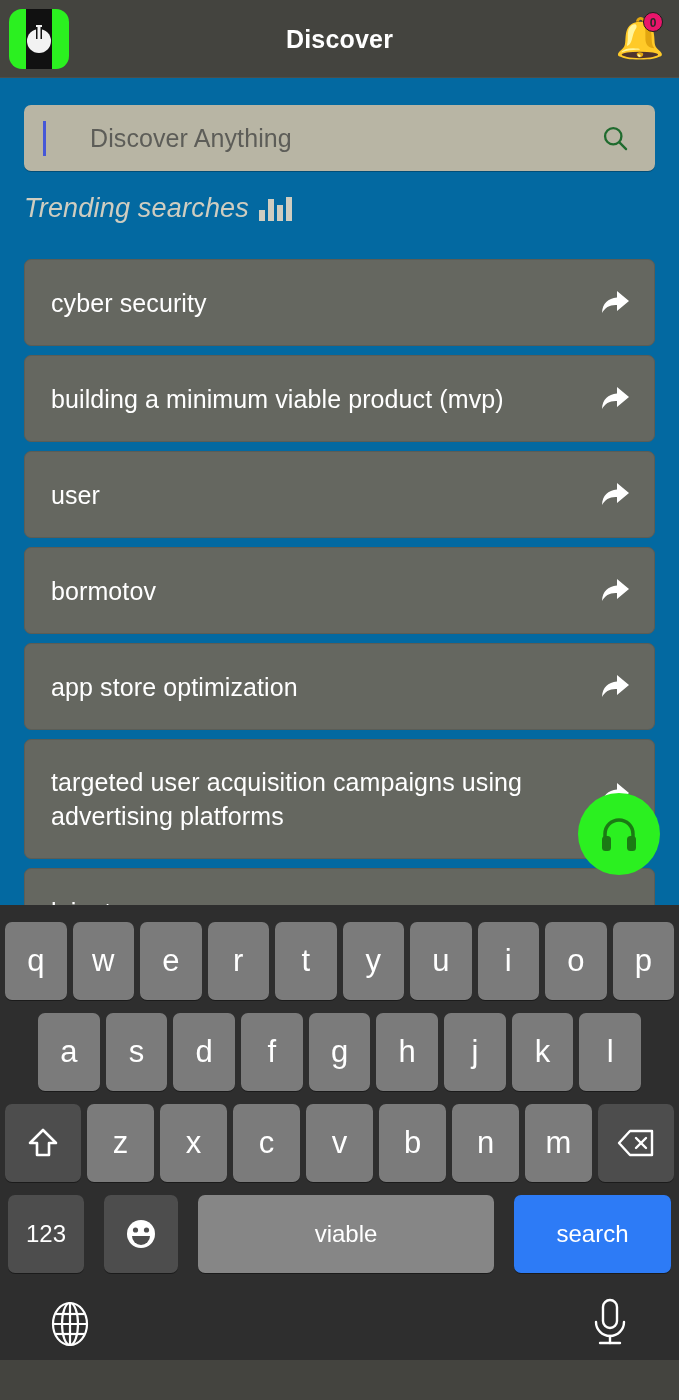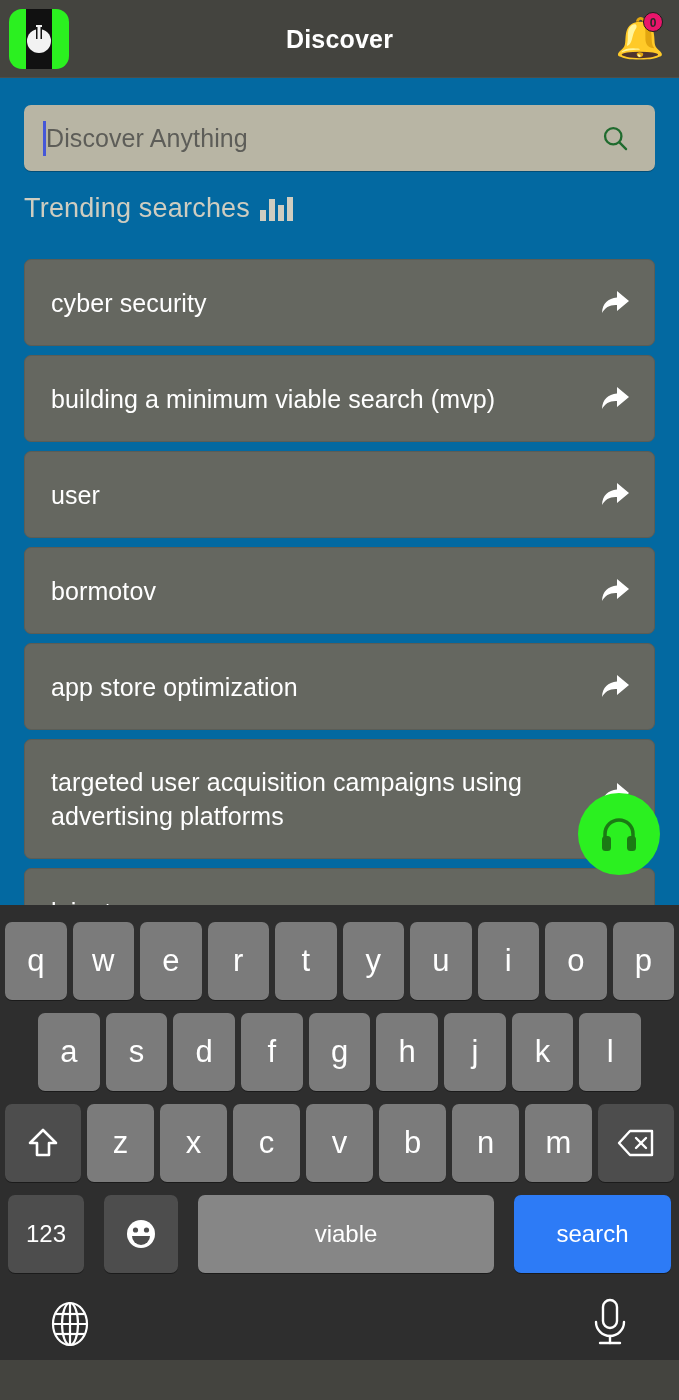--- a/index.html
+++ b/index.html
@@ -108,33 +108,35 @@
     top: 16px;
     width: 3px;
     height: 35px;
     background: #4557d8;
   }
   .search-placeholder {
     margin-left: 22px;
     color: #5d5d58;
     font-size: 25px;
     letter-spacing: .1px;
+    padding-left: 44px;
   }
   .search-icon {
     position: absolute;
     right: 26px;
     top: 19px;
   }
 
   
   .section-head {
     margin: 22px 0 10px 24px;
     display: flex;
     align-items: center;
     gap: 10px;
+    font-style: italic;
   }
   .section-title {
     color: #cfcdc0;
     font-size: 27px;
     letter-spacing: .2px;
   }
   .bars-icon {
     display: flex;
     align-items: flex-end;
     gap: 3px;
@@ -296,21 +298,21 @@
   <div class="list">
 
     <div class="list-item">
       <span class="item-label">cyber security</span>
       <svg class="share-icon" width="30" height="26" viewBox="0 0 30 26">
         <path d="M17 1 L29 11 L17 21 L17 15 C10 14.5 5 17.5 2 23 C2.5 13 8 8.5 17 7.5 Z" fill="#ffffff"></path>
       </svg>
     </div>
 
     <div class="list-item">
-      <span class="item-label">building a minimum viable search (mvp)</span>
+      <span class="item-label">building a minimum viable product (mvp)</span>
       <svg class="share-icon" width="30" height="26" viewBox="0 0 30 26">
         <path d="M17 1 L29 11 L17 21 L17 15 C10 14.5 5 17.5 2 23 C2.5 13 8 8.5 17 7.5 Z" fill="#ffffff"></path>
       </svg>
     </div>
 
     <div class="list-item">
       <span class="item-label">user</span>
       <svg class="share-icon" width="30" height="26" viewBox="0 0 30 26">
         <path d="M17 1 L29 11 L17 21 L17 15 C10 14.5 5 17.5 2 23 C2.5 13 8 8.5 17 7.5 Z" fill="#ffffff"></path>
       </svg>

